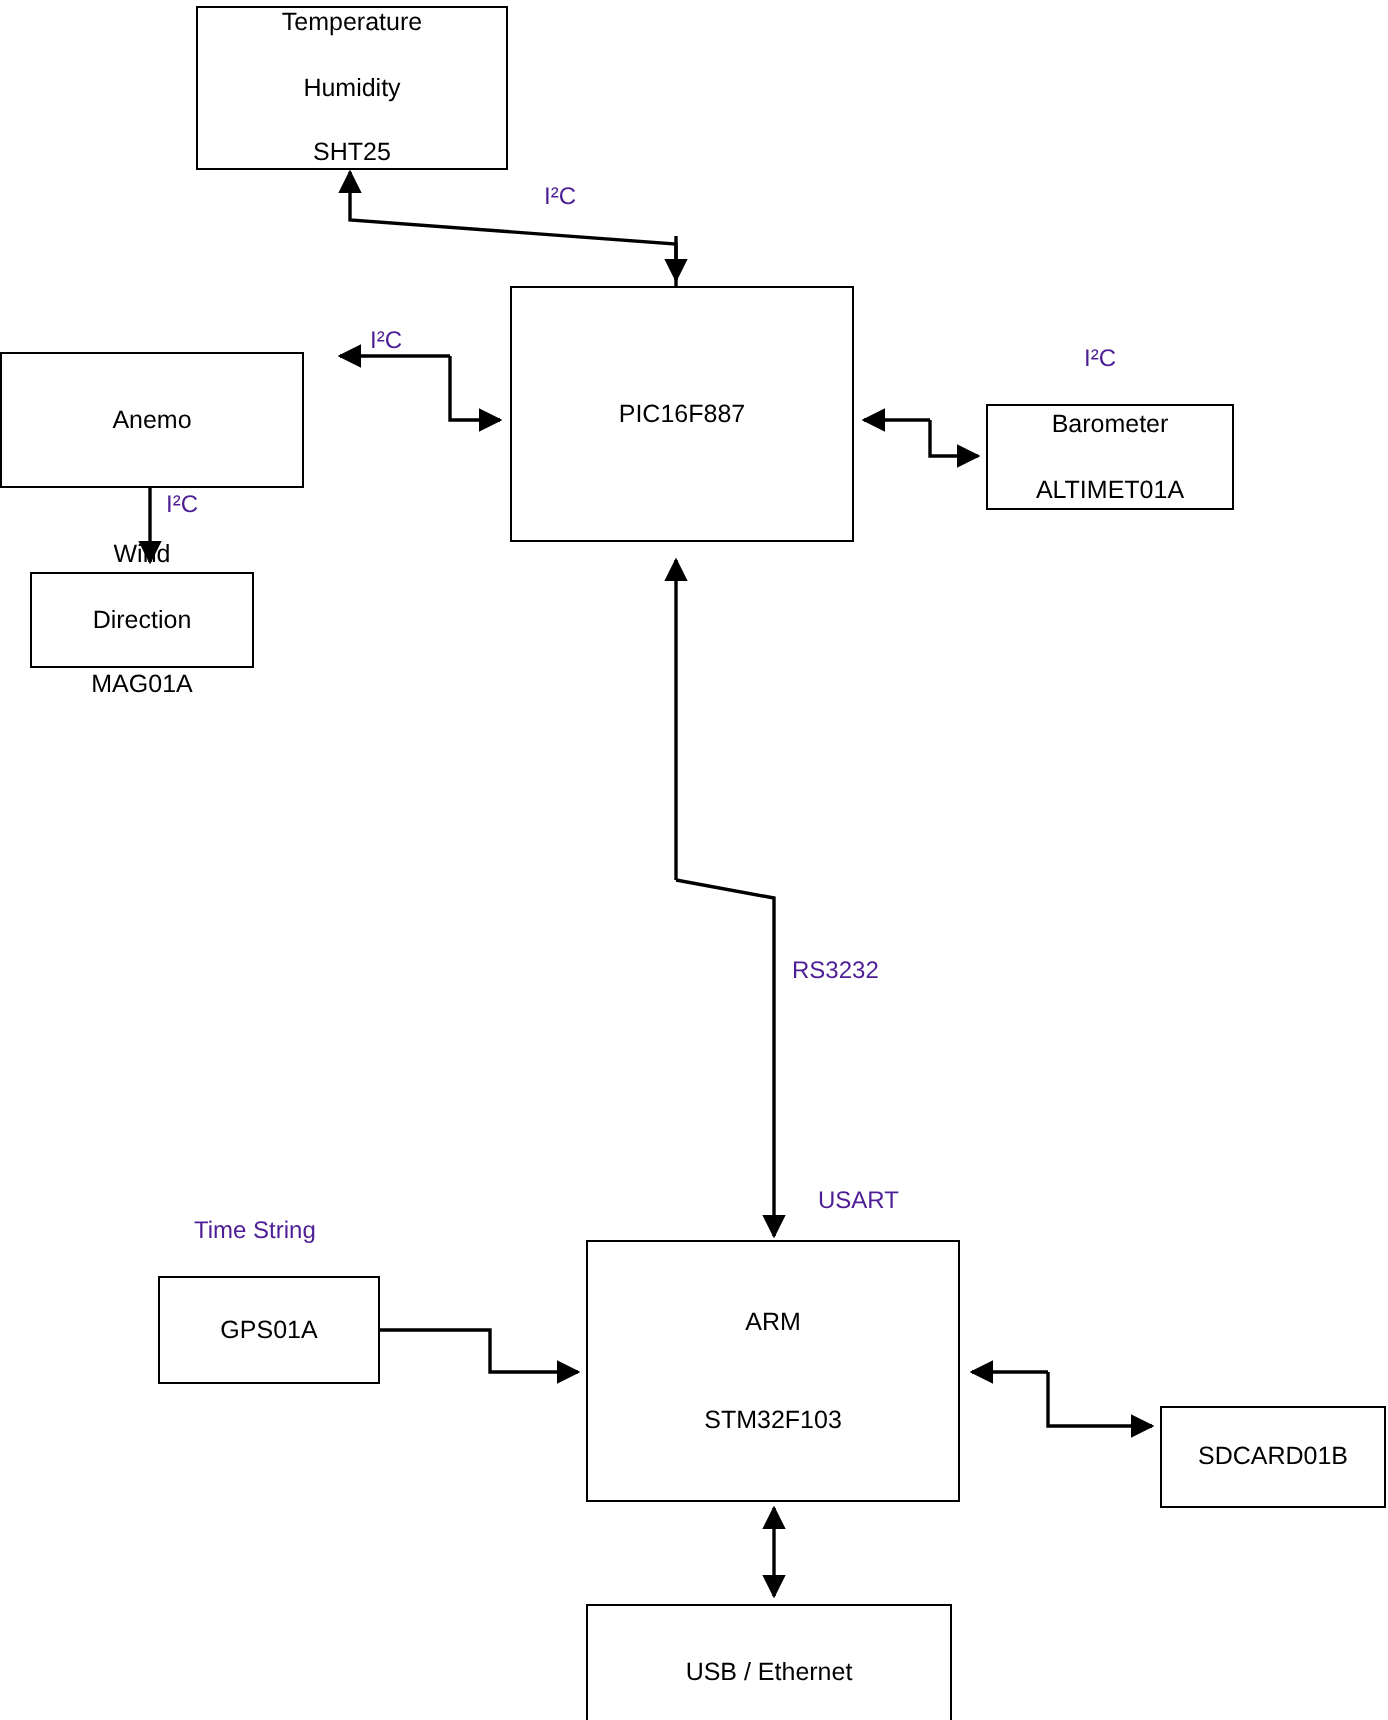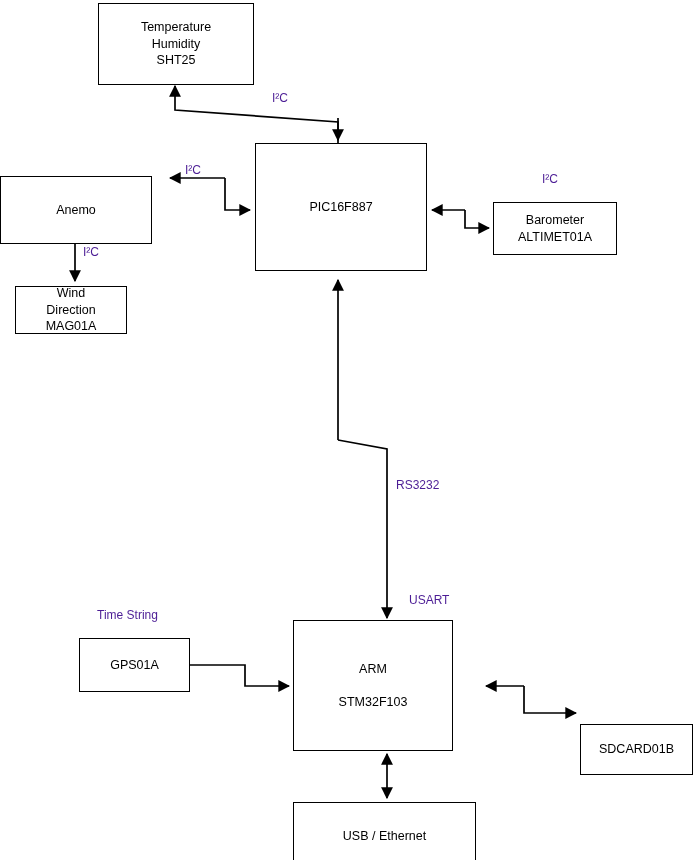--- a/index.html
+++ b/index.html
@@ -30,20 +30,21 @@
     background: #ffffff;
     display: flex;
     flex-direction: column;
     align-items: center;
     justify-content: center;
     text-align: center;
     font-size: 12.5px;
     color: #000000;
     line-height: 1.35;
     z-index: 2;
+    gap: 16px;
   }
   .node .ln { display: block; white-space: nowrap; }
   .node.spaced .ln + .ln { margin-top: 16px; }
   .label {
     position: absolute;
     font-size: 12px;
     color: #4c1d95;
     white-space: nowrap;
     z-index: 3;
     background: transparent;
@@ -108,26 +109,26 @@
 
   <div class="node" style="left:493px; top:202px; width:124px; height:53px;">
     <span class="ln">Barometer</span>
     <span class="ln">ALTIMET01A</span>
   </div>
 
   <div class="node" style="left:79px; top:638px; width:111px; height:54px;">
     <span class="ln">GPS01A</span>
   </div>
 
-  <div class="node spaced" style="left:293px; top:620px; width:160px; height:131px;">
+  <div class="node spaced" style="left:293px; top:620px; width:187px; height:131px;">
     <span class="ln">ARM</span>
     <span class="ln">STM32F103</span>
   </div>
 
-  <div class="node" style="left:580px; top:724px; width:113px; height:51px;">
+  <div class="node" style="left:580px; top:703px; width:113px; height:51px;">
     <span class="ln">SDCARD01B</span>
   </div>
 
   <div class="node" style="left:293px; top:802px; width:183px; height:68px;">
     <span class="ln">USB / Ethernet</span>
   </div>
 
   <div class="label" style="left:272px; top:91px;">I²C</div>
 
   <div class="label" style="left:185px; top:163px;">I²C</div>

